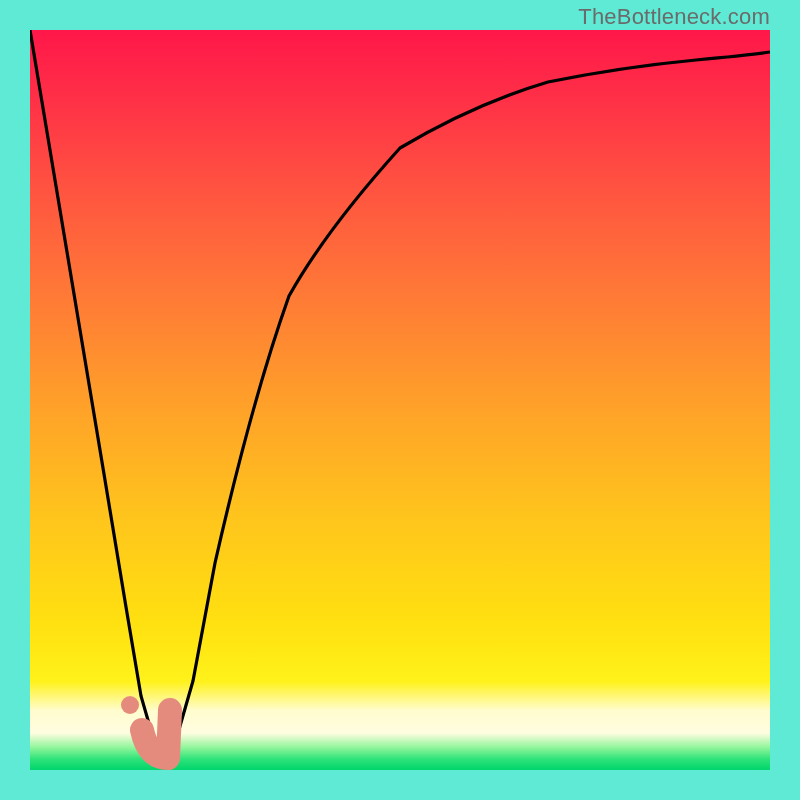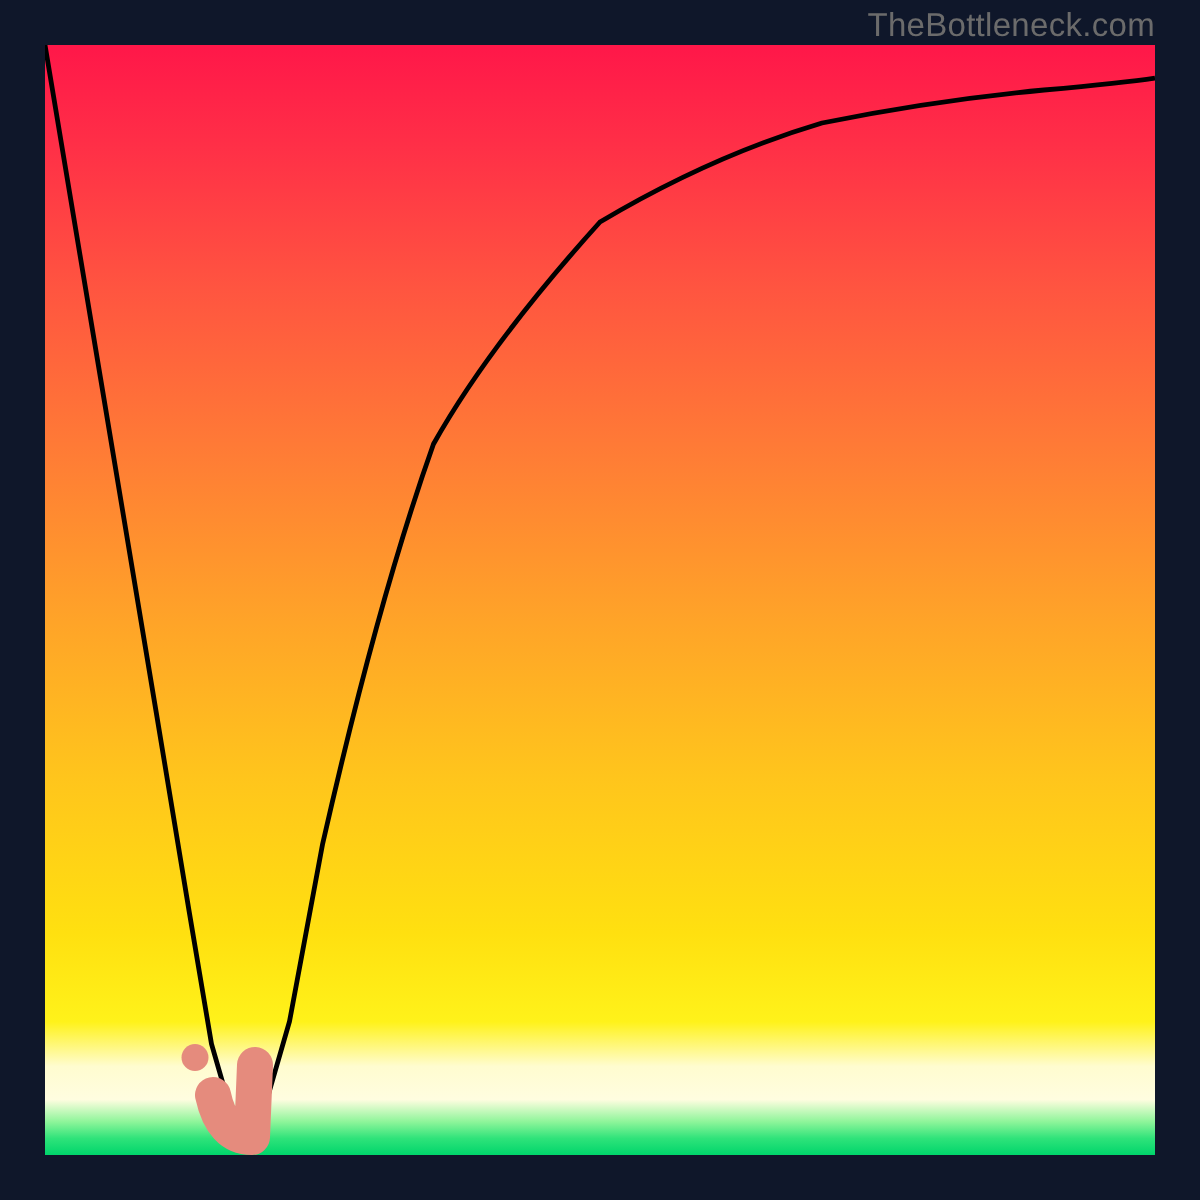--- a/index.html
+++ b/index.html
@@ -10,21 +10,21 @@
     overflow: hidden;
     background: #000;
     font-family: Arial, Helvetica, sans-serif;
   }
   .frame {
     position: absolute;
     left: 0;
     top: 0;
     width: 800px;
     height: 800px;
-    background: #0f172a;
+    background: #5eead4;
   }
   .plot-area {
     position: absolute;
     left: 30px;
     top: 30px;
     width: 740px;
     height: 740px;
     overflow: hidden;
   }
   

